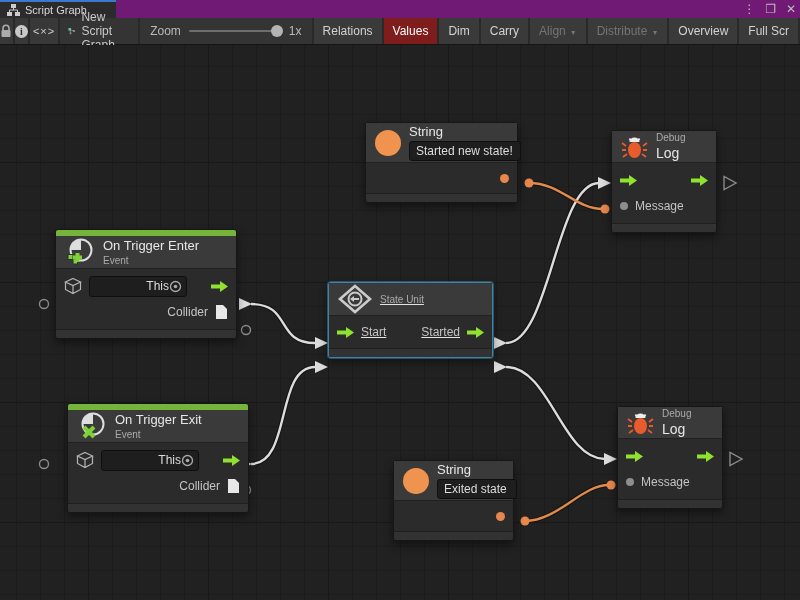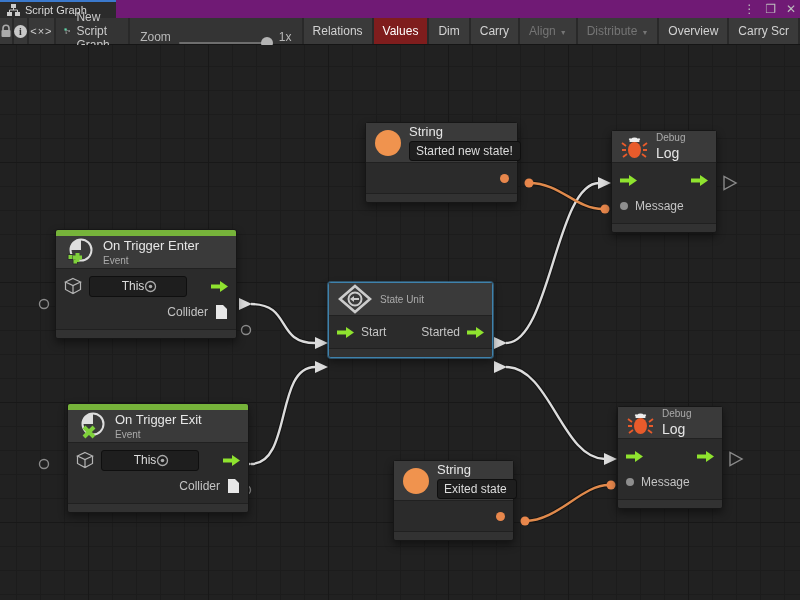--- a/index.html
+++ b/index.html
@@ -16,21 +16,21 @@
   .win-controls span { cursor:default; }
 
   
   .toolbar { position:absolute; top:18px; left:0; width:800px; height:27px; background:#2e2e2e;
     border-bottom:1px solid #151515; display:flex; align-items:stretch; color:#c9c9c9; font-size:12px; }
   .tb-cell { display:flex; align-items:center; justify-content:center; background:#383838;
     border-right:2px solid #292929; }
   .tb-icon-btn { width:27px; }
   .tb-code-btn { width:56px; color:#cfcfcf; font-size:11px; letter-spacing:1px; }
   .tb-graphname { padding:0 10px 0 8px; gap:6px; background:#343434; }
-  .tb-zoom { flex:0 0 auto; display:flex; align-items:flex-end; gap:8px; padding:0 10px; background:#343434;
+  .tb-zoom { flex:0 0 auto; display:flex; align-items:center; gap:8px; padding:0 10px; background:#343434;
     border-right:2px solid #292929; color:#b9b9b9; }
   .zoom-track { position:relative; width:92px; height:2px; background:#6e6e6e; border-radius:1px; }
   .zoom-handle { position:absolute; right:-2px; top:-5px; width:12px; height:12px; border-radius:50%; background:#b4b4b4; }
   .tb-btn { display:flex; align-items:center; gap:4px; padding:0 9px; background:#3a3a3a;
     border-right:2px solid #292929; color:#d2d2d2; white-space:nowrap; }
   .tb-btn.active { background:#7f1d1d; color:#ffffff; }
   .tb-btn.disabled { color:#757575; }
   .tb-btn .dd { font-size:7px; transform:translateY(1px); }
   .info-circle { width:13px; height:13px; border-radius:50%; background:#c9c9c9; color:#2e2e2e;
     font-size:10px; font-weight:bold; display:flex; align-items:center; justify-content:center;
@@ -43,38 +43,38 @@
       linear-gradient(to bottom, #181818 1px, transparent 1px),
       linear-gradient(to right, #1c1c1c 1px, transparent 1px),
       linear-gradient(to bottom, #1c1c1c 1px, transparent 1px);
     background-size:120px 120px,120px 120px,24px 24px,24px 24px;
     background-position:88px 117px,88px 117px,16px 21px,16px 21px; }
   .wires { position:absolute; top:0; left:0; }
 
   
   .node { position:absolute; border:1px solid #161616; border-radius:3px; background:#2b2b2b;
     box-shadow:0 4px 9px rgba(0,0,0,.45); color:#e3e3e3; }
-  .node.selected { border-color:#3f82ac; box-shadow:0 0 0 1px rgba(63,130,172,.55), 0 4px 9px rgba(0,0,0,.45); }
+  .node.selected { border-color:#3f82ac; box-shadow:0 0 0 1px rgba(63,130,172,.55), 0 4px 9px rgba(0,0,0,.45);text-decoration:underline; }
   .accent-bar { height:6px; background:#76b33a; border-radius:2px 2px 0 0; }
   .n-header { background:#3a3a3a; display:flex; align-items:center; gap:8px; padding:1px 9px;
     border-bottom:1px solid #212121; border-radius:2px 2px 0 0; }
   .n-header.square { border-radius:0; }
   .n-titles { display:flex; flex-direction:column; gap:2px; min-width:0; }
   .n-cat { font-size:10px; color:#ababab; }
   .n-title { font-size:13px; color:#e6e6e6; }
   .n-title.big { font-size:14px; }
   .n-title.spaced { word-spacing:5px; }
   .n-body { background:#2b2b2b; border-bottom:1px solid #202020; padding:4px 0; }
   .n-footer { height:8px; background:#323232; border-radius:0 0 2px 2px; }
   .p-row { display:flex; align-items:center; height:26px; padding:0 8px; gap:7px; }
   .p-row .spacer { flex:1; }
   .p-label { font-size:12px; color:#c4c4c4; }
   .field { background:#1e1e1e; border:1px solid #0f0f0f; border-radius:3px; color:#dcdcdc;
     font-size:12px; font-family:"Liberation Sans", sans-serif; padding:2px 6px; height:20px; }
-  .target-field { display:flex; align-items:center; justify-content:center; background:#1e1e1e;
+  .target-field { display:flex; align-items:center; justify-content:flex-end; background:#1e1e1e;
     border:1px solid #0f0f0f; border-radius:3px; height:21px; width:98px; padding:0 4px 0 7px;
     font-size:12px; color:#dcdcdc; }
   .dot-port { width:8px; height:8px; border-radius:50%; background:#8e8e8e; }
   .dot-port.orange { background:#e8874c; width:9px; height:9px; }
   .big-orange-circle { width:26px; height:26px; border-radius:50%; background:#f0934e; flex:0 0 auto; }
 </style>
 </head>
 <body>
 
 <div class="tabbar">
@@ -142,21 +142,21 @@
     <span class="dd">▼</span>
   </div>
   <div class="tb-btn disabled">
     <span>Distribute</span>
     <span class="dd">▼</span>
   </div>
   <div class="tb-btn">
     <span>Overview</span>
   </div>
   <div class="tb-btn">
-    <span>Carry Scr</span>
+    <span>Full Scr</span>
   </div>
 </div>
 
 <div class="canvas">
 
   <svg class="wires" width="800" height="555">
     <g fill="none" stroke="#141414" stroke-width="4.5">
       <path d="M251,259 C292,259 275,298 315,298"></path>
       <path d="M251,419 C292,419 275,322 315,322"></path>
       <path d="M506,298 C550,298 556,138 599,138"></path>

